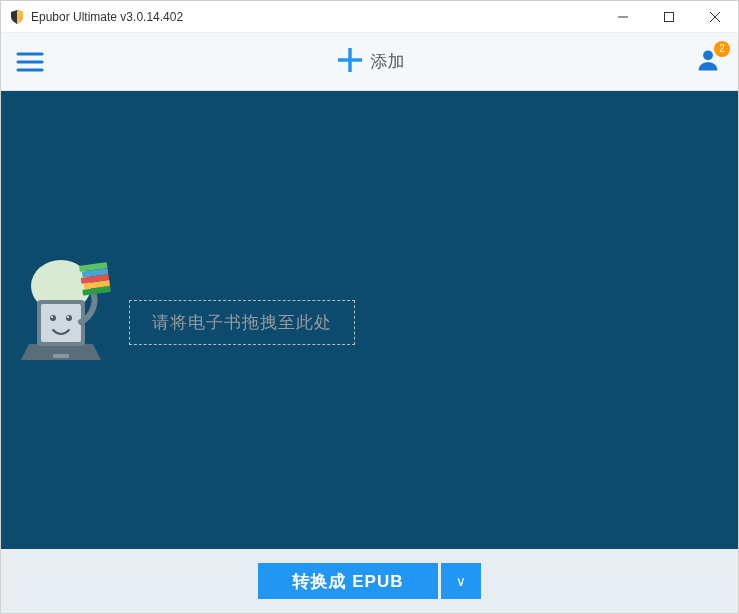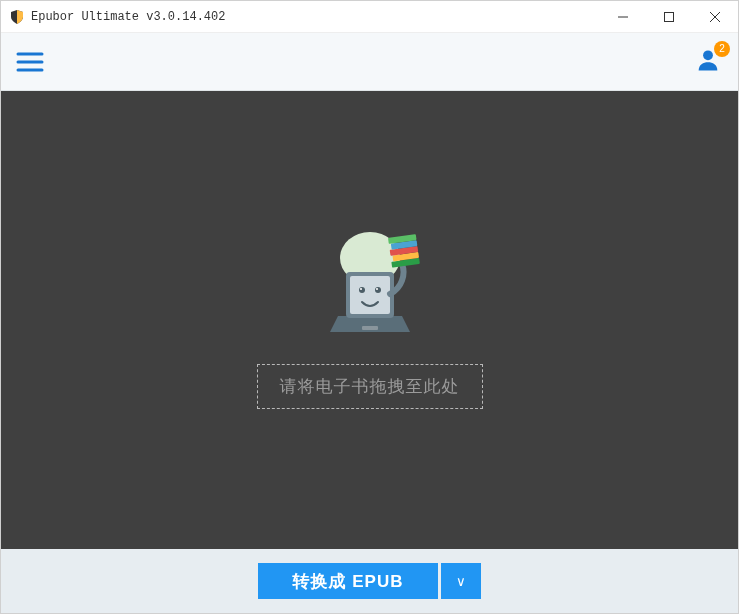--- a/index.html
+++ b/index.html
@@ -12,21 +12,20 @@
       border: 1px solid #d0d0d0;
     }
     
     .titlebar {
       height: 32px;
       display: flex;
       align-items: center;
       padding: 0 0 0 8px;
       background: #fff;
       border-bottom: 1px solid #eee;
-      font-family: Liberation Mono, monospace;
     }
     .app-icon {
       width: 16px; height: 16px;
       margin-right: 6px;
       display: flex; align-items: center; justify-content: center;
     }
     .title-text {
       font-size: 12px;
       color: #333;
       flex: 1;
@@ -83,25 +82,24 @@
       color: #fff;
       font-size: 10px;
       min-width: 16px; height: 16px;
       border-radius: 8px;
       display: flex; align-items: center; justify-content: center;
       padding: 0 3px;
     }
     
     .main {
       height: calc(100% - 32px - 58px - 64px);
-      background: #404040;
-      display: flex;
-      flex-direction: column;
-      align-items: center;
-      justify-content: center;
+      background: #0c4a6e;
+      display: flex;
+      flex-direction: row;
+      align-items: center;
       gap: 8px;
     }
     .laptop-illustration {
       width: 120px;
       height: 120px;
     }
     .drop-hint {
       border: 1.5px dashed #b9b9b9;
       padding: 10px 22px;
       color: #9b9b9b;
@@ -172,20 +170,29 @@
 </div>
 
 <div class="toolbar">
   <div class="hamburger">
     <svg width="28" height="22" viewBox="0 0 28 22">
       <line x1="2" y1="3" x2="26" y2="3" stroke-width="3" stroke-linecap="round"></line>
       <line x1="2" y1="11" x2="26" y2="11" stroke-width="3" stroke-linecap="round"></line>
       <line x1="2" y1="19" x2="26" y2="19" stroke-width="3" stroke-linecap="round"></line>
     </svg>
   </div>
+  <div class="add-center">
+    <span>
+      <svg width="30" height="30" viewBox="0 0 30 30">
+        <line x1="15" y1="3" x2="15" y2="27" stroke="#2196f3" stroke-width="3.5"></line>
+        <line x1="3" y1="15" x2="27" y2="15" stroke="#2196f3" stroke-width="3.5"></line>
+      </svg>
+    </span>
+    <span class="add-text">添加</span>
+  </div>
   <div class="user-area">
     <span class="user-icon">
       <svg width="28" height="28" viewBox="0 0 24 24">
         <circle cx="12" cy="8" r="4.2"></circle>
         <path d="M4 21 C4 16 8 14 12 14 C16 14 20 16 20 21 Z"></path>
       </svg>
     </span>
     <span class="badge">2</span>
   </div>
 </div>

